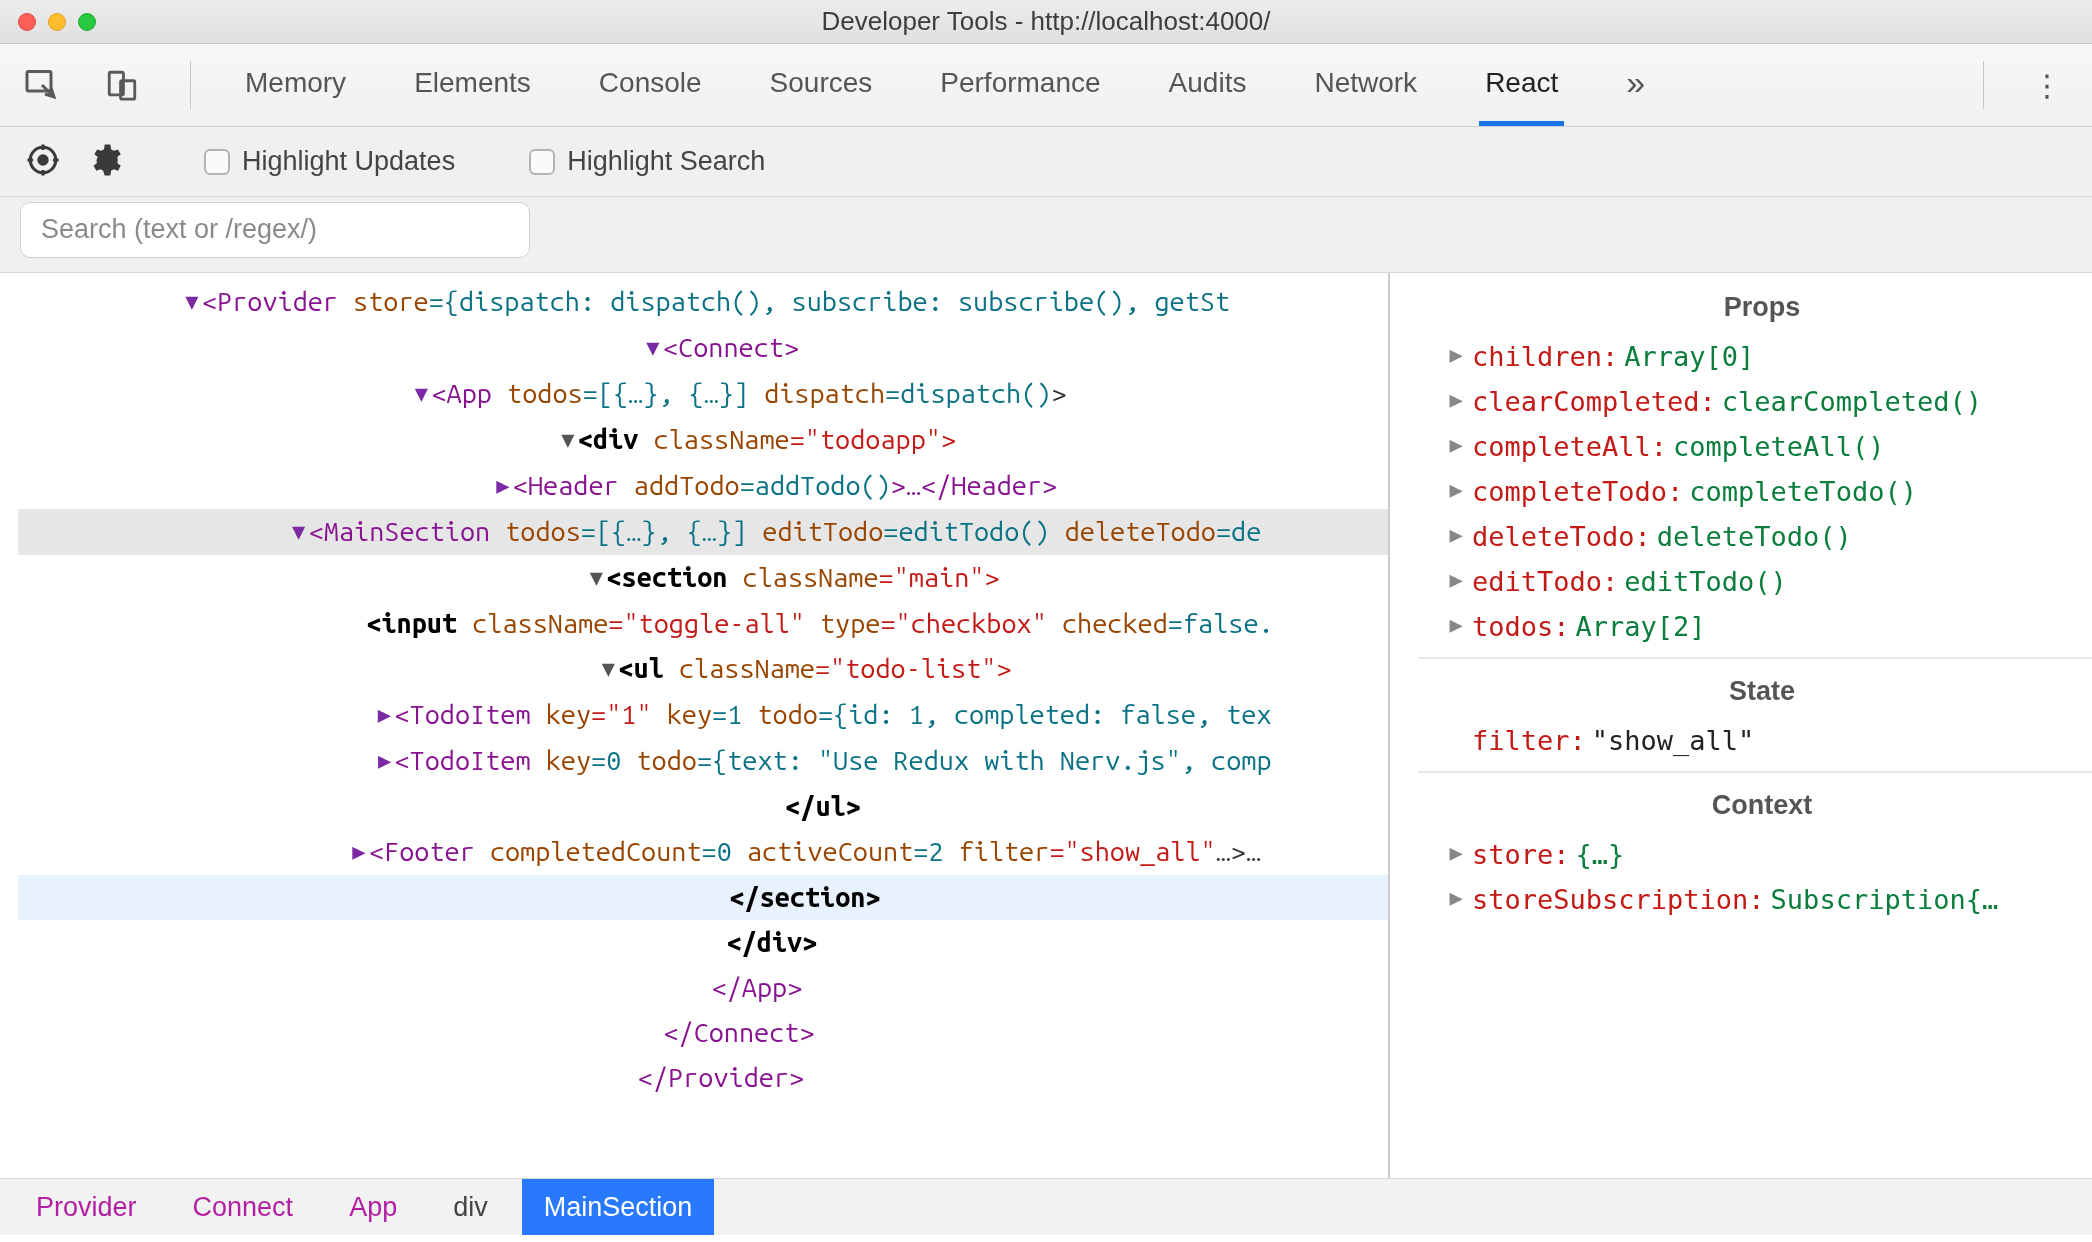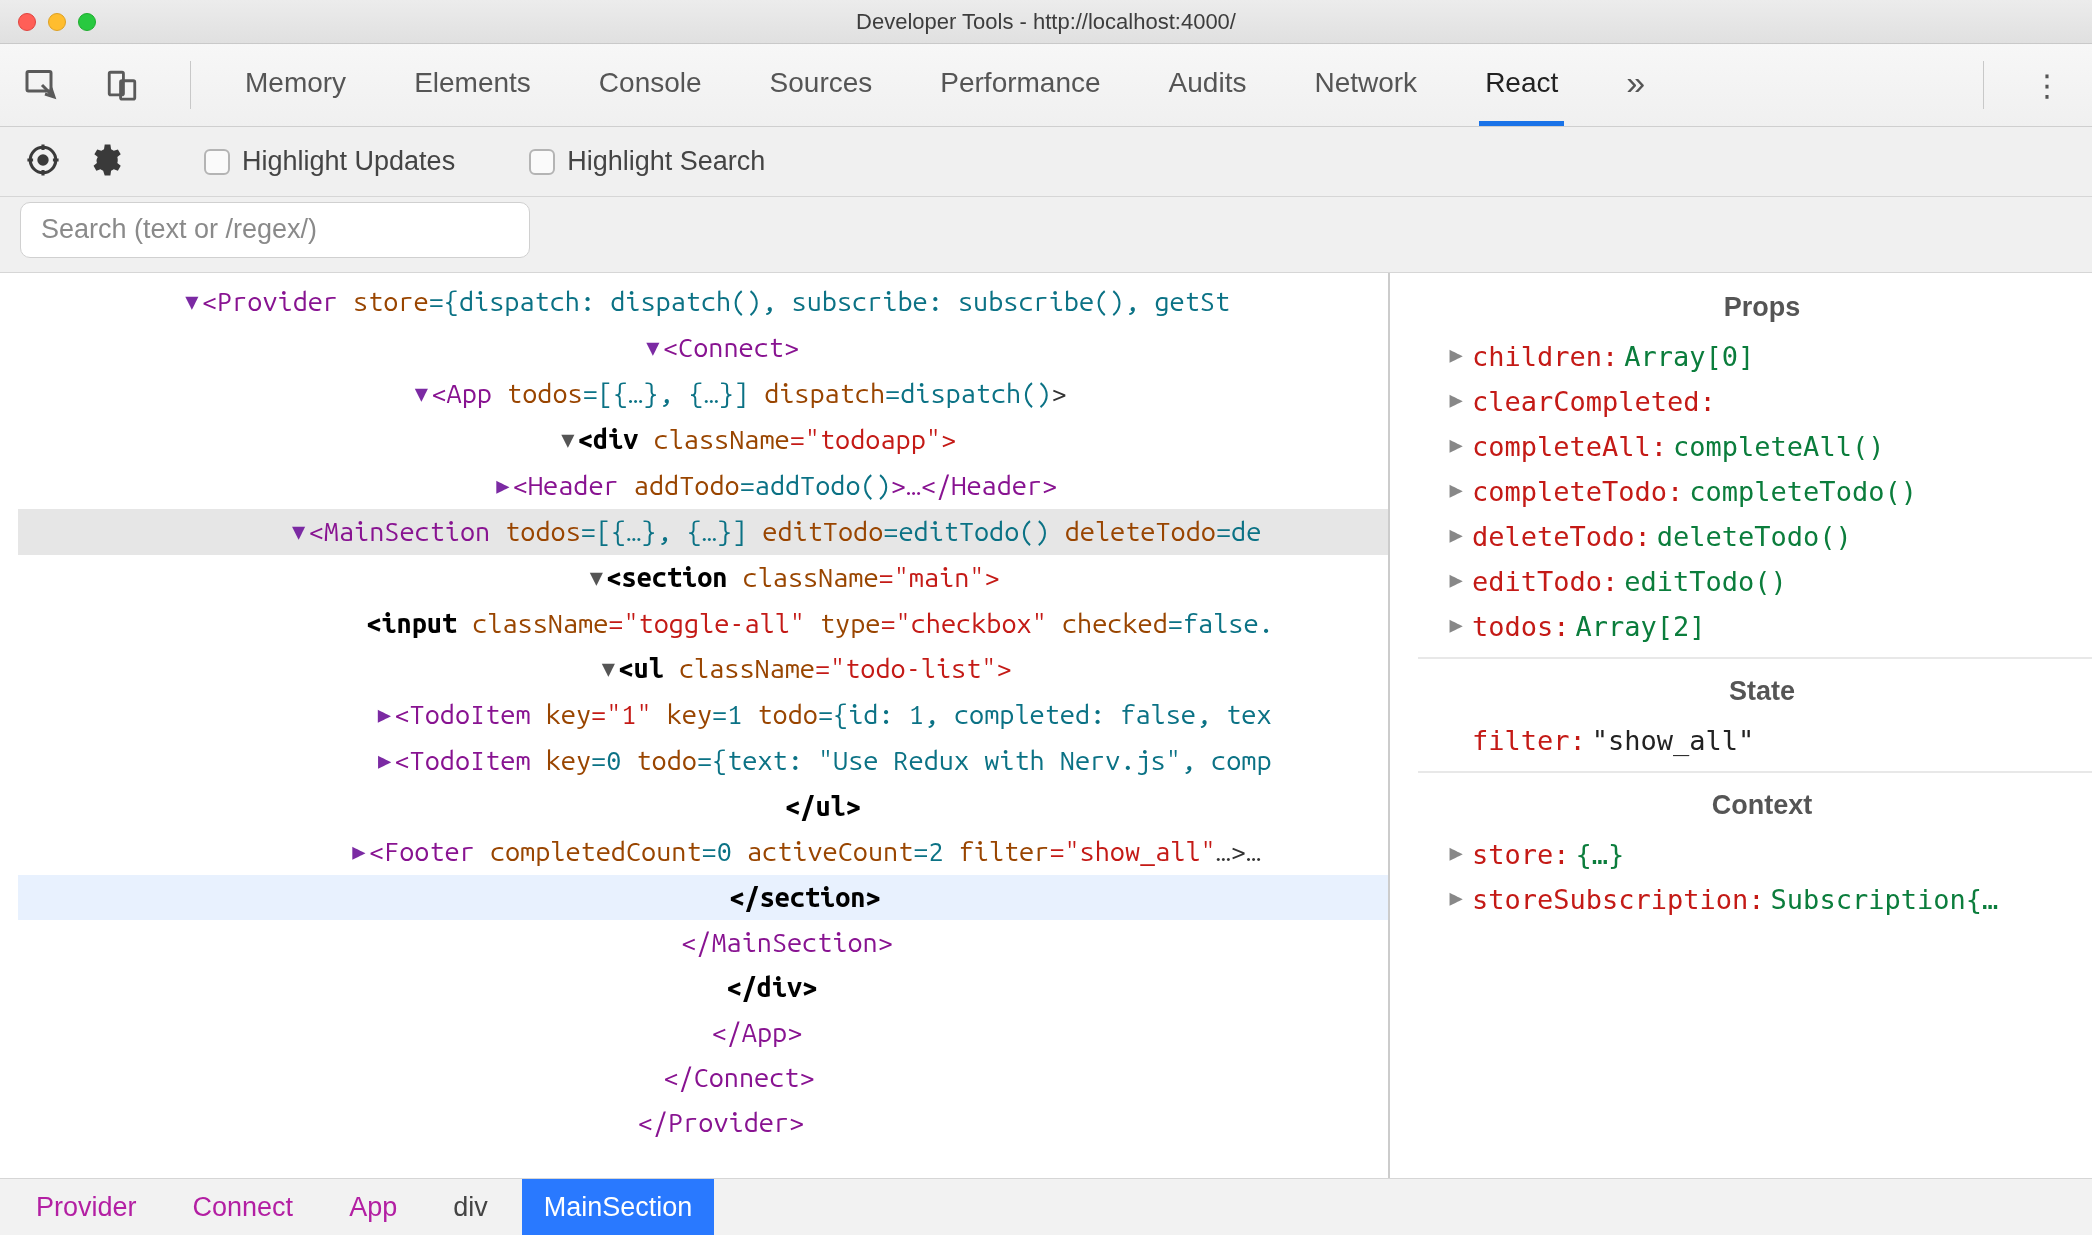--- a/index.html
+++ b/index.html
@@ -22,21 +22,21 @@
     align-items:center;
     position:relative;
   }
   .traffic-lights { display:flex; align-items:center; gap:12px; padding-left:18px;}
   .traffic-lights .dot { width:18px; height:18px; border-radius:50%; }
   .dot.red   { background:#ff5f57; border:1px solid #e0443f;}
   .dot.yellow{ background:#ffbd2e; border:1px solid #dea123;}
   .dot.green { background:#28c940; border:1px solid #1ead2e;}
   .titlebar .title {
     position:absolute; left:0; right:0; text-align:center;
-    font-size:22px; color:#3d3d3d;
+    font-size:26px; color:#3d3d3d;
   }
 
   
   .tabstrip {
     height: 83px;
     background:linear-gradient(#f7f7f7,#f0f0f0);
     border-bottom:1px solid #cfcfcf;
     display:flex;
     align-items:center;
     padding:0 22px;
@@ -263,23 +263,20 @@
       </div>
 
       <div class="row" style="padding-left:204px;">
         <span class="tri right">▶</span><span class="tag">&lt;Footer </span><span class="attr">completedCount</span><span class="fn">=0 </span><span class="attr">activeCount</span><span class="fn">=2 </span><span class="attr">filter</span><span class="str">="show_all"</span><span class="punct">…&gt;…</span>
       </div>
 
       <div class="row hlrow" style="padding-left:204px;">
         <span class="htmltag">&lt;/section&gt;</span>
       </div>
 
-      <div class="row" style="padding-left:168px;">
-        <span class="tag">&lt;/MainSection&gt;</span>
-      </div>
 
       <div class="row" style="padding-left:138px;">
         <span class="htmltag">&lt;/div&gt;</span>
       </div>
 
       <div class="row" style="padding-left:108px;">
         <span class="tag">&lt;/App&gt;</span>
       </div>
 
       <div class="row" style="padding-left:72px;">
@@ -298,20 +295,21 @@
       <div class="grp-title">Props</div>
 
       <div class="prow">
           <span class="tri">▶</span>
           <span class="key">children:</span> 
           <span class="pval">Array[0]</span>
         </div>
       <div class="prow">
           <span class="tri">▶</span>
           <span class="key">clearCompleted:</span> 
+          <span class="pval">clearCompleted()</span>
         </div>
       <div class="prow">
           <span class="tri">▶</span>
           <span class="key">completeAll:</span> 
           <span class="pval">completeAll()</span>
         </div>
       <div class="prow">
           <span class="tri">▶</span>
           <span class="key">completeTodo:</span> 
           <span class="pval">completeTodo()</span>

